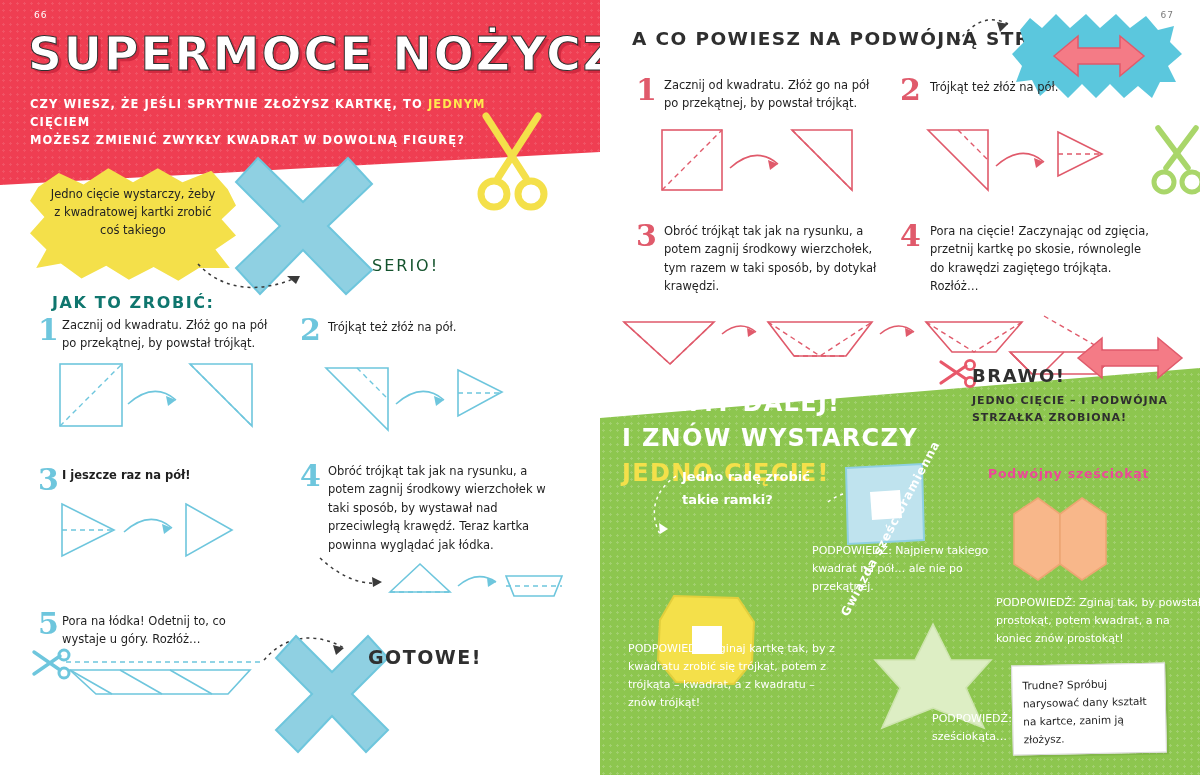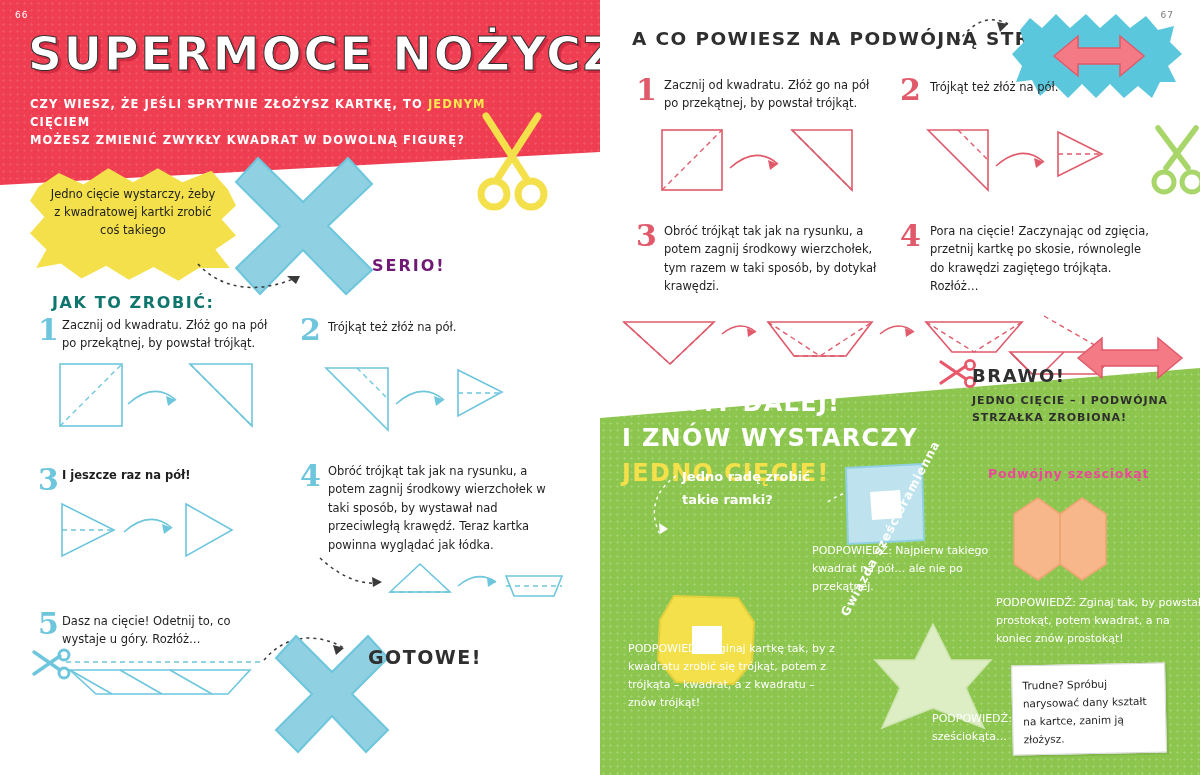--- a/index.html
+++ b/index.html
@@ -17,21 +17,21 @@
     position:absolute;left:0;top:0;width:600px;height:185px;
     background:#ef3e52;
     clip-path:polygon(0 0,600px 0,600px 152px,0 185px);
   }
   .red-banner .dots{
     position:absolute;inset:0;
     background-image:radial-gradient(#ffffff33 1.2px, transparent 1.3px);
     background-size:7px 7px;opacity:.55;
   }
   .folio{position:absolute;font-size:9px;color:#ffffff;letter-spacing:1px;}
-  .folio-left{left:15px;top:10px;color:#fff;}
+  .folio-left{left:34px;top:10px;color:#fff;}
   .folio-right{right:26px;top:10px;color:#7b7b7b;}
 
   .big-title{
     position:absolute;left:28px;top:26px;
     font-family:"DejaVu Sans", sans-serif;
     font-size:47px;font-weight:bold;letter-spacing:2px;
     color:#ffffff;
     -webkit-text-stroke:1px #2f2f2f;
     text-shadow:3px 3px 0 #d22a40;
     white-space:nowrap;
@@ -52,22 +52,22 @@
   }
   .yellow-burst-text{
     position:absolute;left:48px;top:186px;width:170px;
     font-size:11.5px;line-height:1.55;color:#222;text-align:center;
   }
 
   .cyan-x-1{position:absolute;left:228px;top:150px;width:150px;height:150px;}
   .scissors-yellow{position:absolute;left:468px;top:112px;width:90px;height:100px;}
 
   .serio{
-    position:absolute;left:372px;top:256px;font-size:16px;font-weight:bold;
-    letter-spacing:2px;color:#701a75;
+    position:absolute;left:372px;top:256px;font-size:16px;font-weight:normal;
+    letter-spacing:2px;color:#14532d;
   }
 
   .howto{
     position:absolute;left:52px;top:293px;font-size:16px;font-weight:bold;
     letter-spacing:1.6px;color:#0f766e;
   }
 
   .step-num{
     position:absolute;font-size:30px;font-weight:bold;color:#6ec6dd;
     font-family:"DejaVu Serif", serif;
@@ -226,21 +226,21 @@
       <path d="M66 30 l-10 -5 l1 10 z" fill="#3a3a3a"></path>
       <path class="ln" d="M74 40 L104 12 L134 40 Z"></path>
       <path class="ln-d" d="M74 40 L134 40"></path>
       <path class="ln" d="M142 34 C156 22 168 22 180 30"></path>
       <path d="M180 30 l-9 -4 l1 9 z" fill="#6ec6dd"></path>
       <path class="ln" d="M190 24 L246 24 L238 44 L198 44 Z"></path>
       <path class="ln-d" d="M190 34 L246 34"></path>
     </svg>
 
     <div class="step-num" style="left:38px;top:606px;">5</div>
-    <div class="step-txt" style="left:62px;top:612px;width:208px;">Dasz na cięcie! Odetnij to, co wystaje u góry. Rozłóż…</div>
+    <div class="step-txt" style="left:62px;top:612px;width:208px;">Pora na łódka! Odetnij to, co wystaje u góry. Rozłóż…</div>
 
     <svg style="position:absolute;left:30px;top:648px;width:40px;height:34px" viewBox="0 0 40 34">
       <path d="M4 4 L30 22" stroke="#6ec6dd" stroke-width="3.4" fill="none" stroke-linecap="round"></path>
       <path d="M4 26 L30 8" stroke="#6ec6dd" stroke-width="3.4" fill="none" stroke-linecap="round"></path>
       <circle cx="34" cy="7" r="5" fill="none" stroke="#6ec6dd" stroke-width="3"></circle>
       <circle cx="34" cy="25" r="5" fill="none" stroke="#6ec6dd" stroke-width="3"></circle>
     </svg>
 
     <svg style="position:absolute;left:60px;top:648px;width:210px;height:56px" viewBox="0 0 210 56">
       <path class="ln-d" d="M6 14 L200 14"></path>

